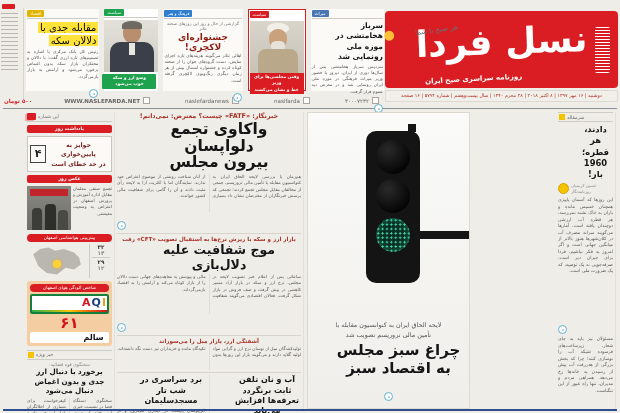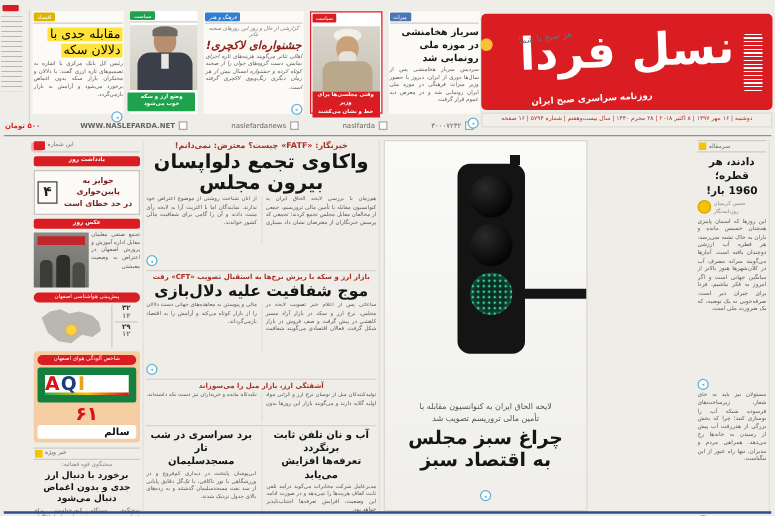--- a/index.html
+++ b/index.html
@@ -3,21 +3,21 @@
 <meta charset="utf-8">
 <style>
   html,body{margin:0;padding:0;background:#cfccc6;}
   .sheet{position:relative;width:620px;height:413px;background:#efede8;overflow:hidden;
          font-family:"DejaVu Sans",sans-serif;direction:rtl;}
   .abs{position:absolute;}
   .hair{background:#d8d4cc;}
   .tiny{font-size:4.4px;line-height:1.4;color:#5a5a5a;text-align:justify;}
   .cols2{columns:2;column-gap:7px;column-rule:1px solid #e0ddd6;}
   .kicker{color:#a93226;font-weight:bold;text-align:center;}
-  .headline{color:#151515;font-weight:bold;text-align:center;}
+  .headline{color:#151515;font-weight:bold;text-align:center;margin-left:20px;}
   .endic{display:inline-block;width:7px;height:7px;border:1px solid #5fb0d0;border-radius:50%;
          color:#5fb0d0;font-size:4px;line-height:7px;text-align:center;background:#fff;}
   .strip{background:#d91d22;color:#fff;font-size:4.6px;line-height:8px;text-align:center;font-weight:bold;border-radius:2px;}
   .pill{background:#d91d22;color:#fff;font-size:4.4px;line-height:8px;text-align:center;border-radius:4px;}
   .cb{display:inline-block;width:5px;height:5px;border:1px solid #a9a59e;background:#fff;vertical-align:middle;margin:0 3px;}
   .boxlabelbar{height:8px;border-bottom:1px solid #cfccc6;position:relative;margin-bottom:2px;}
   .boxtag{position:absolute;left:0;top:0;color:#fff;font-size:4.2px;line-height:7px;padding:0 3px;border-radius:1px;}
   .lens{width:34px;height:34px;border-radius:50%;margin:5px auto;
         background:radial-gradient(circle at 35% 30%, #2a2a2a, #040404 75%);}
   .lens.on{background-color:#0a2e24;
@@ -94,21 +94,21 @@
         <div class="abs" style="left:19px;top:8px;width:18px;height:20px;background:#c9a27c;border-radius:45%;"></div>
         <div class="abs" style="left:21px;top:20px;width:14px;height:10px;background:#e7e3da;border-radius:40%;"></div>
         <div class="abs" style="left:8px;top:28px;width:40px;height:26px;background:#b9a88a;border-radius:8px 8px 0 0;"></div>
       </div>
       <div style="background:#d91d22;color:#fff;text-align:center;font-size:4.3px;line-height:1.5;font-weight:bold;padding:1px 0;">
         <div>وقتی مجلسی‌ها برای وزیر</div>
         <div>خط و نشان می‌کشند</div>
       </div>
     </div>
 
-    <div style="width:80px;background:#fbfaf7;padding:1px;font-style:italic;">
+    <div style="width:80px;background:#fbfaf7;padding:1px;">
       <div class="boxlabelbar">
           <span class="boxtag" style="background:#2f7ed0;">فرهنگ و هنر</span>
         </div>
       <div style="font-size:4.3px;color:#777;text-align:center;">گزارشی از حال و روز این روزهای صحنه تئاتر</div>
       <div class="headline" style="font-size:9px;color:#8e1d12;margin:1px 0;">جشنواره‌ای لاکچری!</div>
       <div class="tiny">اهالی تئاتر می‌گویند هزینه‌های تازه اجرای نمایش، دست گروه‌های جوان را از صحنه کوتاه کرده و جشنواره امسال بیش از هر زمان دیگری رنگ‌وبوی لاکچری گرفته است.</div>
       <span class="endic">◂</span>
     </div>
 
     <div style="width:56px;background:#fff;position:relative;">
@@ -175,22 +175,22 @@
       </div>
       <div style="flex:1;position:relative;">
         <svg viewBox="0 0 60 40" style="width:100%;height:100%;">
           <path d="M2,12 L10,6 L20,4 L28,8 L38,6 L50,10 L56,16 L58,24 L50,30 L40,28 L30,36 L18,34 L8,26 Z" fill="#b9b7b0"></path>
         </svg>
         <span class="abs" style="left:26px;top:16px;width:8px;height:8px;border-radius:50%;background:#ffd23a;box-shadow:0 0 3px #ffb300;"></span>
       </div>
     </div>
     <div style="margin-top:3px;background:#f5cda3;border-radius:3px;padding:3px;">
       <div class="pill">شاخص آلودگی هوای اصفهان</div>
-      <div style="background:#fff;border:6px solid #15803d;border-radius:2px;margin-top:2px;text-align:left;
-           font-size:15px;font-weight:bold;letter-spacing:1px;line-height:14px;">
+      <div style="background:#fff;border:2px solid #15803d;border-radius:2px;margin-top:2px;text-align:right;
+           font-size:11px;font-weight:bold;letter-spacing:1px;line-height:14px;">
         <span style="color:#d6131c;">A</span><span style="color:#1b3e7a;">Q</span><span style="color:#e8a020;">I</span>
         <div style="height:2px;background:linear-gradient(90deg,#2eaa4f,#f5c400,#d6131c);"></div>
       </div>
       <div style="text-align:center;font-size:15px;font-weight:bold;color:#d6131c;line-height:18px;">۶۱</div>
       <div style="background:#fff;border-radius:2px;text-align:center;font-size:8px;font-weight:bold;color:#111;line-height:11px;padding-left:48px;">سالم</div>
     </div>
     <div class="sidebar-sec-hd" style="margin-top:4px;justify-content:flex-end;">
       <span>خبر ویژه</span>
       <span class="ysq"></span>
     </div>

